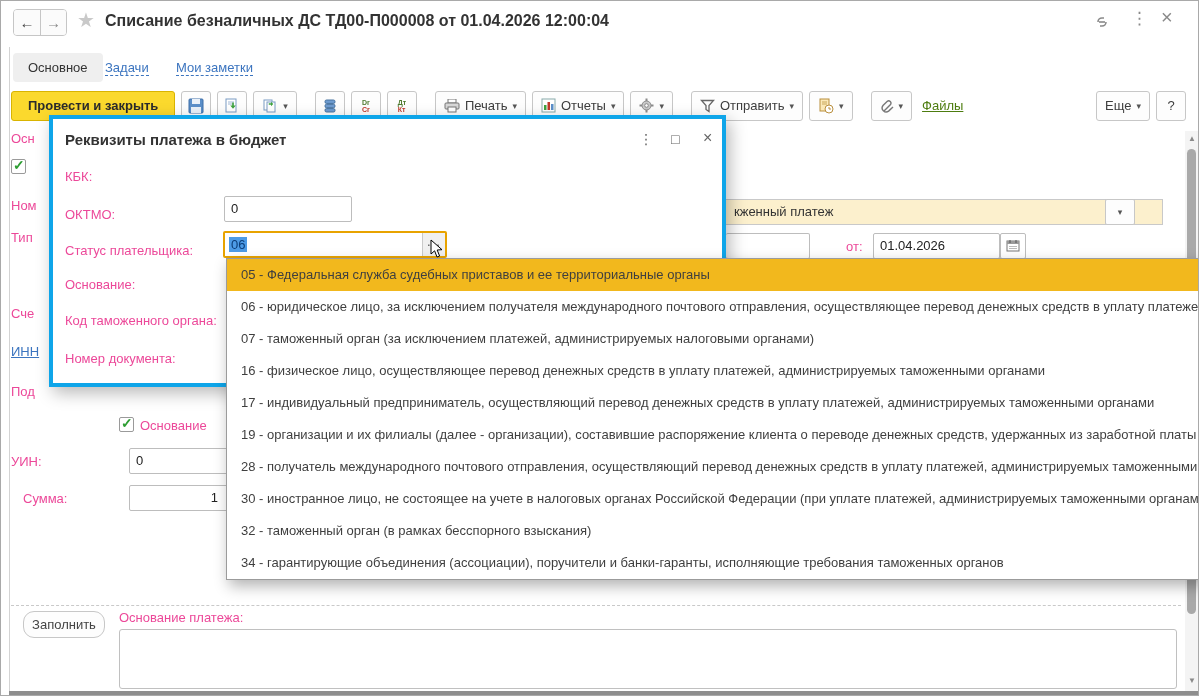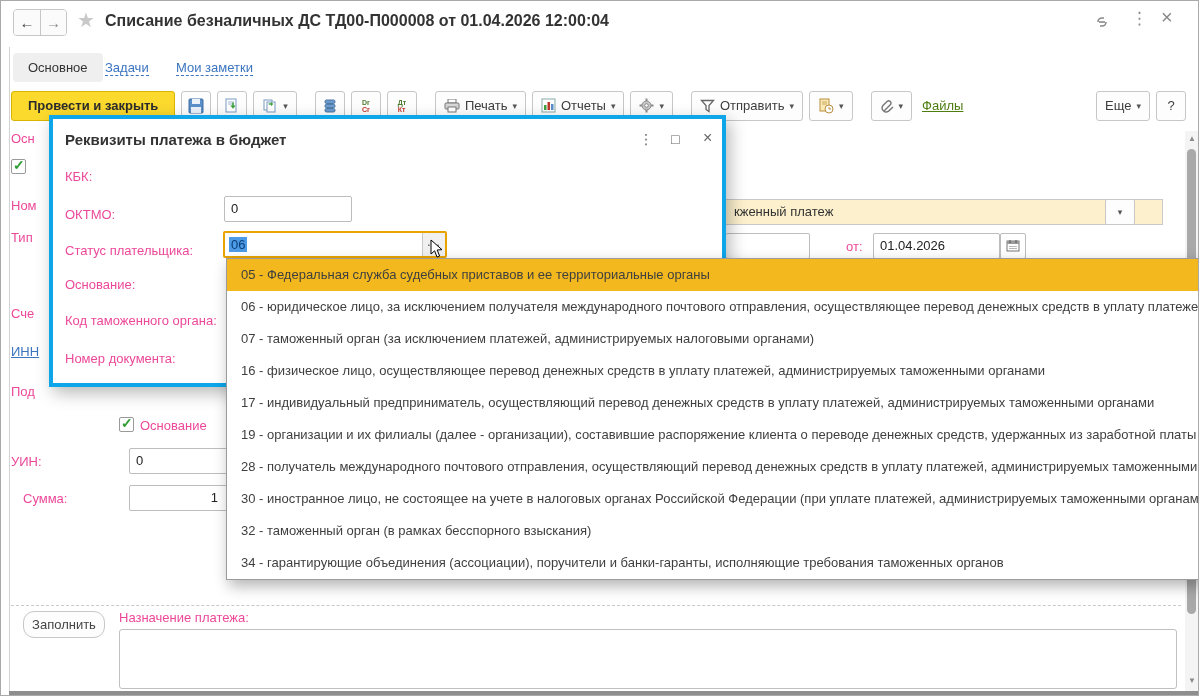--- a/index.html
+++ b/index.html
@@ -257,21 +257,21 @@
   <div class="lbl" style="left:10px; top:453px;">УИН:</div>
   <div class="field" style="left:128px; top:447px; width:226px;">0</div>
 
   <div class="lbl" style="left:10px; top:490px;margin-left:12px;">Сумма:</div>
   <div class="field" style="left:128px; top:484px; width:226px; padding:0;">
     <span style="position:absolute; left:0; top:0; width:88px; text-align:right; line-height:24px;">1</span>
   </div>
 
   <div class="dashline"></div>
   <div class="fillbtn">Заполнить</div>
-  <div class="lbl" style="left:118px; top:609px;">Назначение платежа:</div>
+  <div class="lbl" style="left:118px; top:609px;">Основание платежа:</div>
   <div class="purpose-box"></div>
 
   <div class="vscroll"></div>
   <div class="varrow" style="top:133px;">▲</div>
   <div class="vthumb"></div>
   <div class="varrow" style="top:675px;">▼</div>
   <div class="hbar"></div>
 
   <div class="dialog">
     <div class="dlg-title">Реквизиты платежа в бюджет</div>

